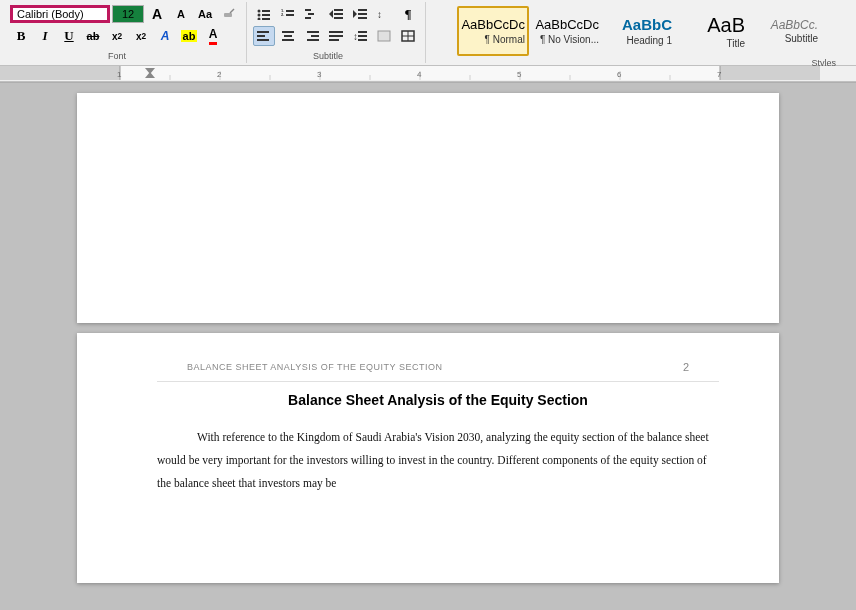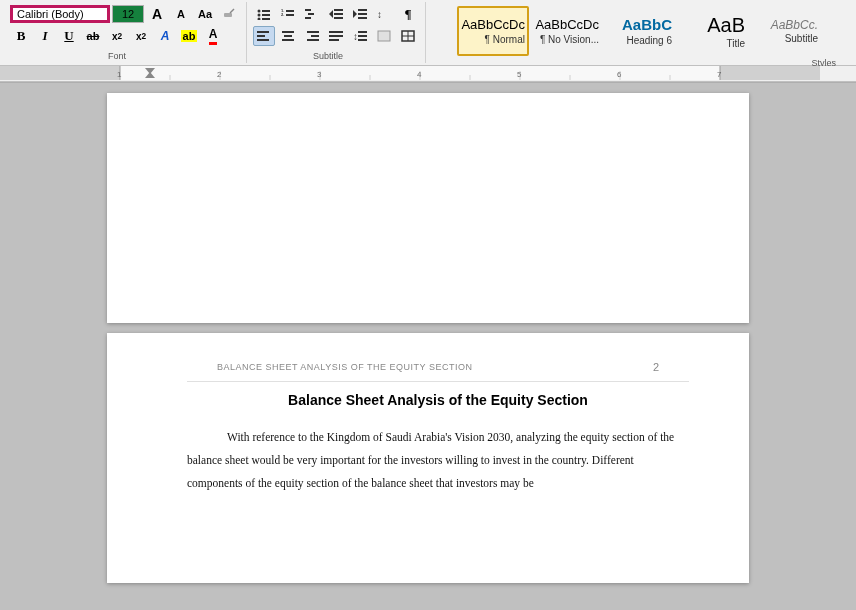--- a/index.html
+++ b/index.html
@@ -148,21 +148,21 @@
       overflow: hidden;
       display: flex;
       flex-direction: column;
       align-items: center;
       gap: 10px;
       padding: 10px 0;
     }
 
     .page {
       background: white;
-      width: 642px;
+      width: 702px;
       box-shadow: 0 1px 4px rgba(0,0,0,0.3);
       position: relative;
     }
 
     .page-1 {
       height: 230px;
     }
 
     .page-2 {
       flex: 1;
@@ -372,21 +372,21 @@
         <div class="style-item active-style">
           <div class="style-preview" style="font-size:13px; color:#000;">AaBbCcDc</div>
           <div class="style-label">¶ Normal</div>
         </div>
         <div class="style-item">
           <div class="style-preview" style="font-size:13px; color:#000;">AaBbCcDc</div>
           <div class="style-label">¶ No Vision...</div>
         </div>
         <div class="style-item">
           <div class="style-preview" style="font-size:15px; color:#0369a1; font-weight:bold;">AaBbC</div>
-          <div class="style-label">Heading 6</div>
+          <div class="style-label">Heading 1</div>
         </div>
         <div class="style-item">
           <div class="style-preview" style="font-size:20px; color:#000;">AaB</div>
           <div class="style-label">Title</div>
         </div>
         <div class="style-item">
           <div class="style-preview" style="font-size:12px; color:#777; font-style:italic;">AaBbCc.</div>
           <div class="style-label">Subtitle</div>
         </div>
       </div>

